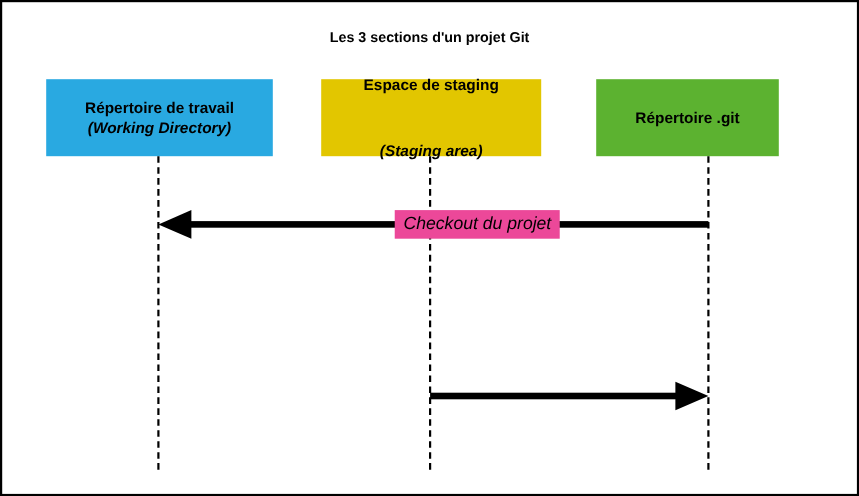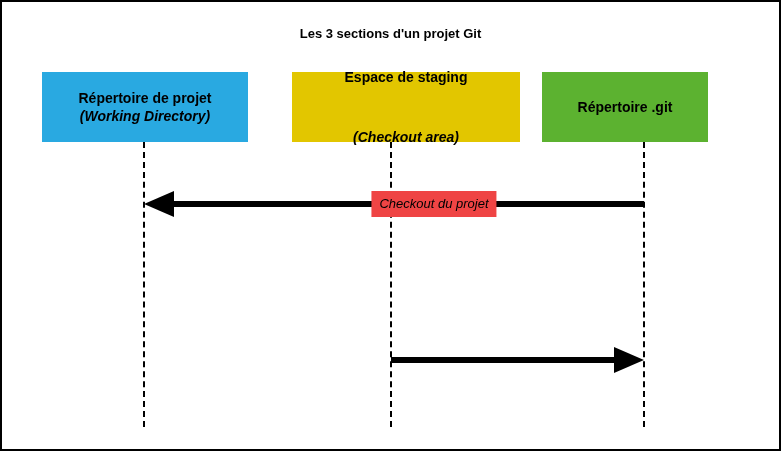--- a/index.html
+++ b/index.html
@@ -33,21 +33,21 @@
     text-align: center;
     display: flex;
     flex-direction: column;
     justify-content: center;
     gap: 2px;
     font-size: 14px;
     font-weight: bold;
   }
   .box .line2 { font-style: italic; }
   .box-working   { left: 40px;  width: 206px; }
-  .box-staging   { left: 290px; width: 228px; gap: 44px; }
+  .box-staging   { left: 290px; width: 200px; gap: 44px; }
   .box-repo      { left: 540px; width: 166px; }
 
   .lifeline {
     position: absolute;
     top: 140px;
     height: 285px;
     width: 0;
     border-left: 2px dashed #000000;
   }
   .lifeline-1 { left: 141px; }
@@ -79,24 +79,24 @@
     top: 0;
     width: 0; height: 0;
     border-top: 13px solid transparent;
     border-bottom: 13px solid transparent;
     border-left: 30px solid #000000;
   }
   .arrow .label {
     position: absolute;
     top: 0;
     line-height: 26px;
-    font-size: 13px;
+    font-size: 16px;
     font-style: italic;
     color: #000000;
-    background: #ef4444;
+    background: #ec4899;
     padding: 0 8px;
     white-space: nowrap;
     transform: translateX(-50%);
   }
 
   .arrow-checkout { left: 142px; top: 189px; width: 500px; }
   .arrow-checkout .shaft { left: 28px; right: 0; }
   .arrow-checkout .label { left: 58%; }
 
   .arrow-staging { left: 142px; top: 269px; width: 247px; }
@@ -108,27 +108,27 @@
   .arrow-commit .label { left: 48%; }
 </style>
 </head>
 <body>
 
 <div class="canvas">
 
   <div class="title">Les 3 sections d'un projet Git</div>
 
   <div class="box box-working" style="background: rgb(41, 169, 225);">
-    <div class="line1">Répertoire de projet</div>
+    <div class="line1">Répertoire de travail</div>
     <div class="line2">(Working Directory)</div>
   </div>
 
   <div class="box box-staging" style="background: rgb(226, 198, 0);">
     <div class="line1">Espace de staging</div>
-    <div class="line2">(Checkout area)</div>
+    <div class="line2">(Staging area)</div>
   </div>
 
   <div class="box box-repo" style="background: rgb(92, 178, 48);">
     <div class="line1">Répertoire .git</div>
   </div>
 
   <div class="lifeline lifeline-1"></div>
   <div class="lifeline lifeline-2"></div>
   <div class="lifeline lifeline-3"></div>
 

